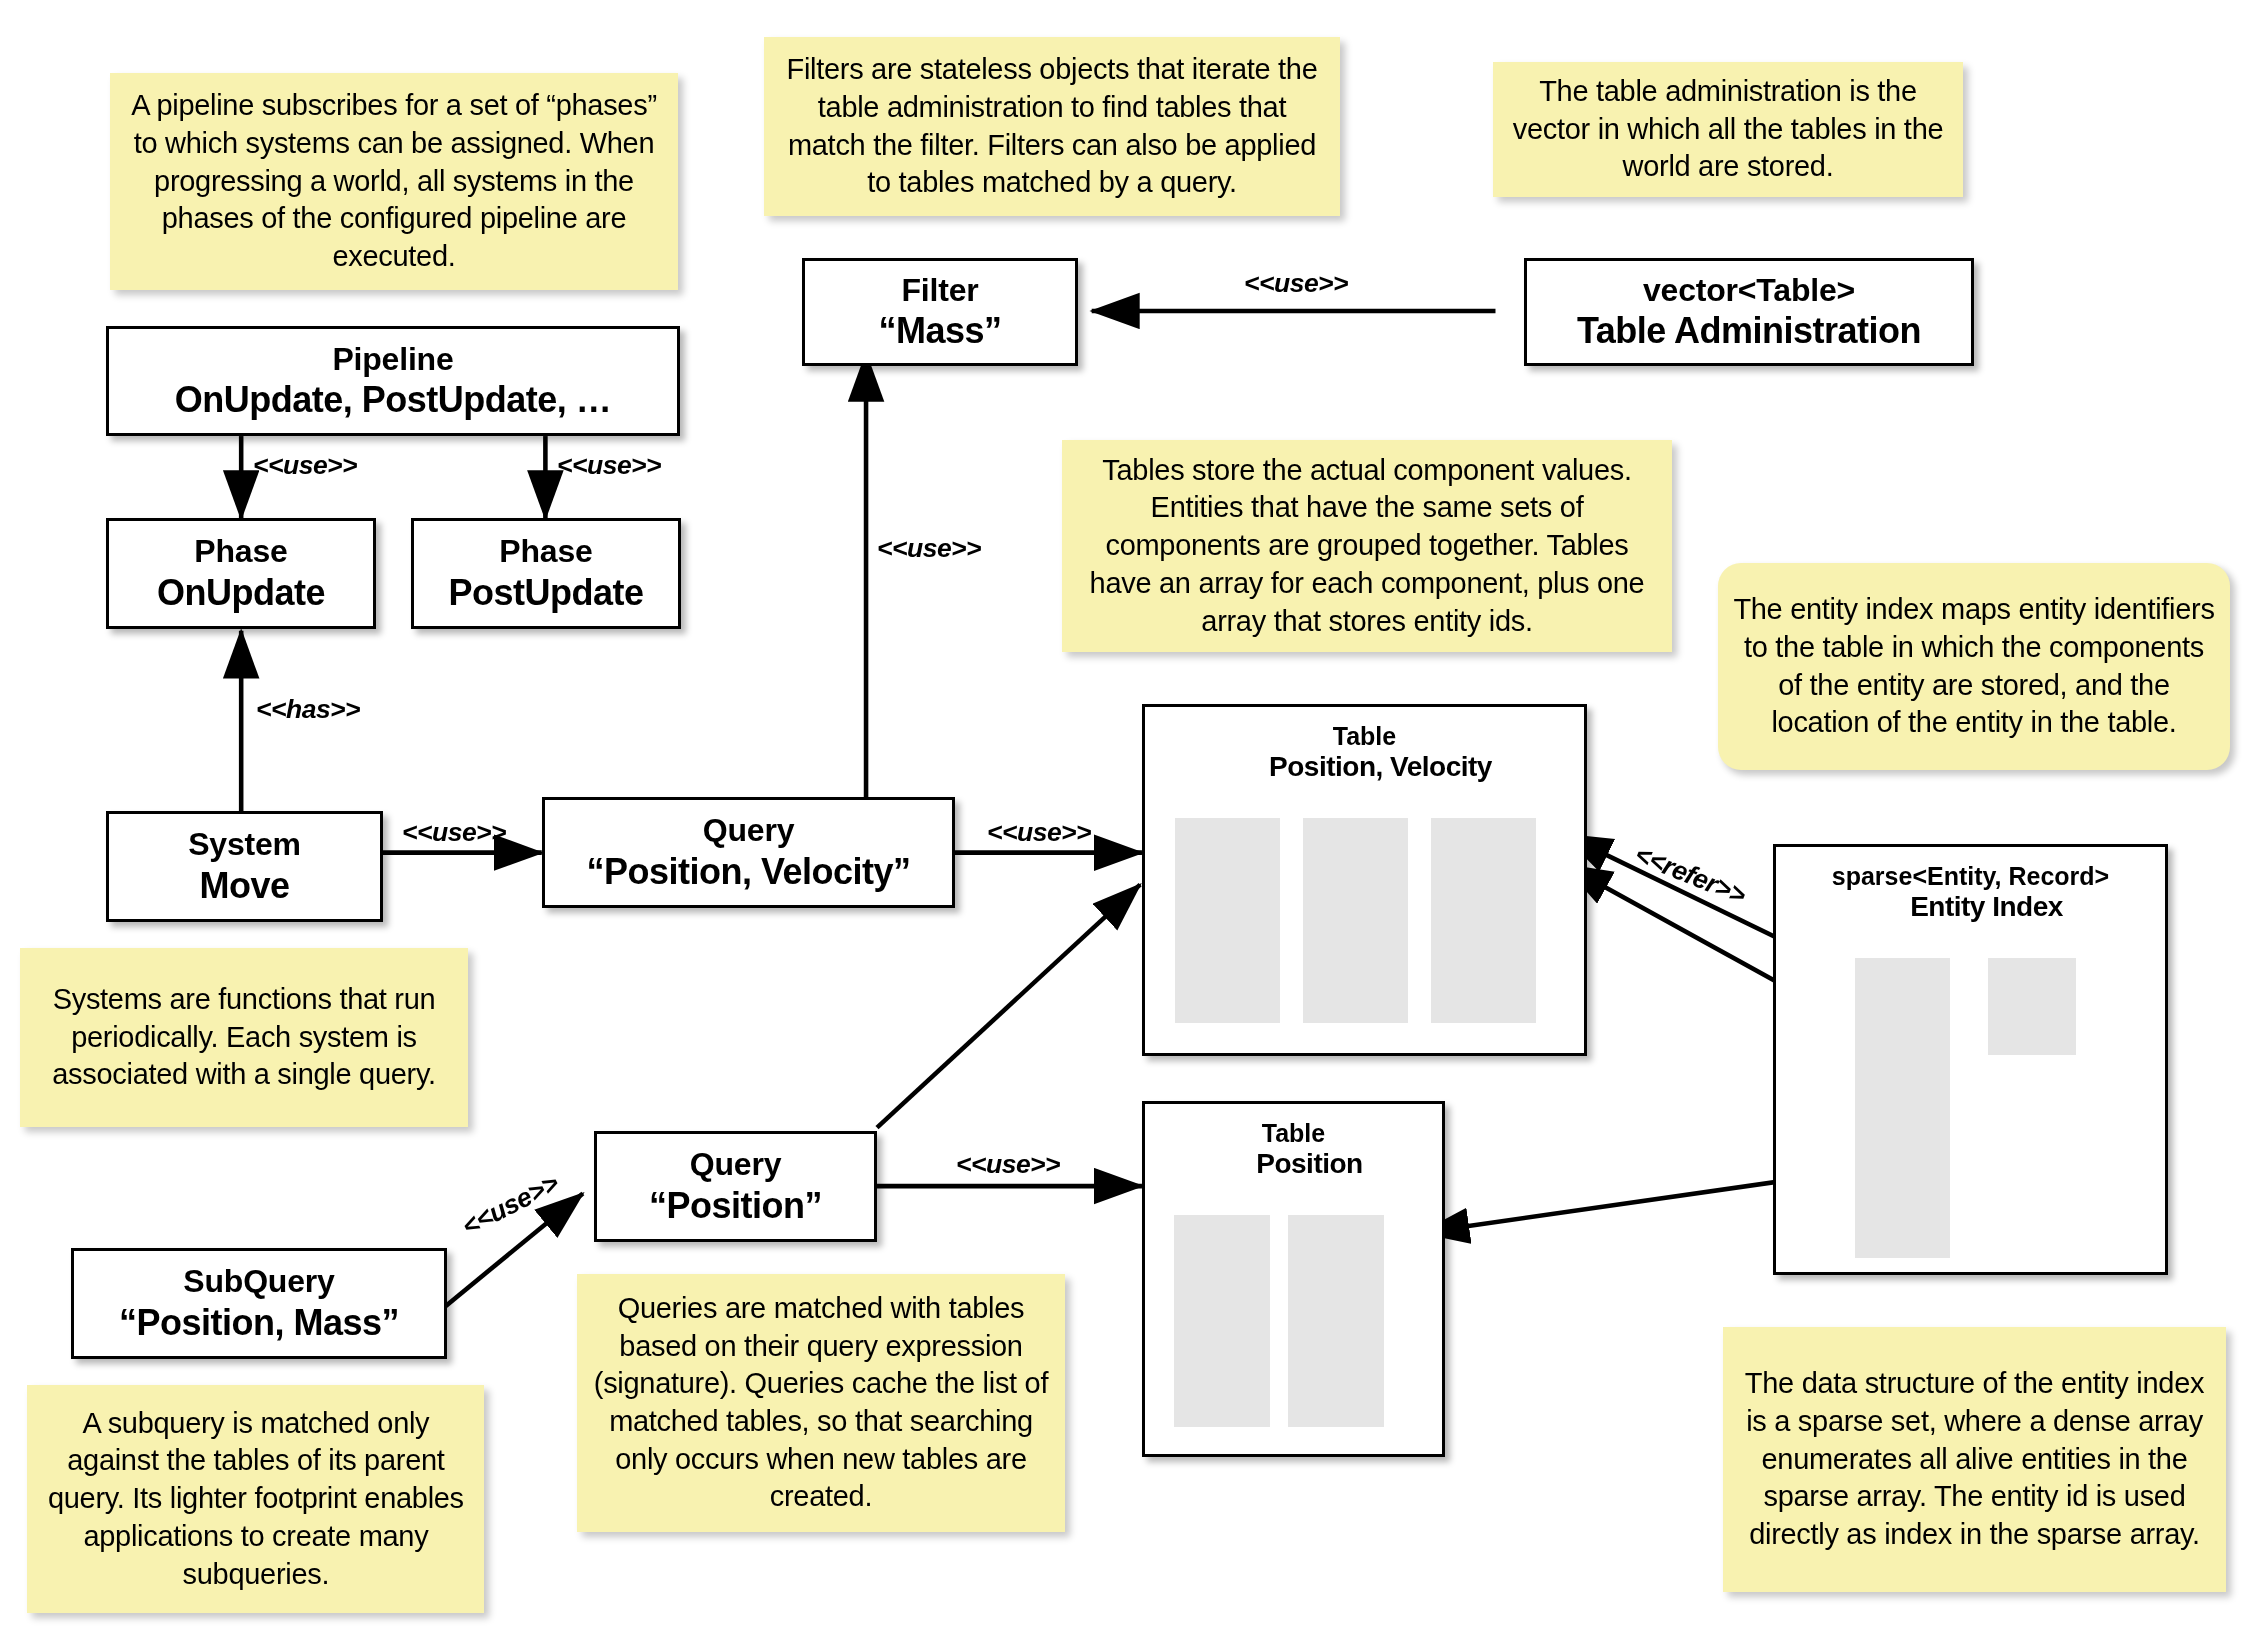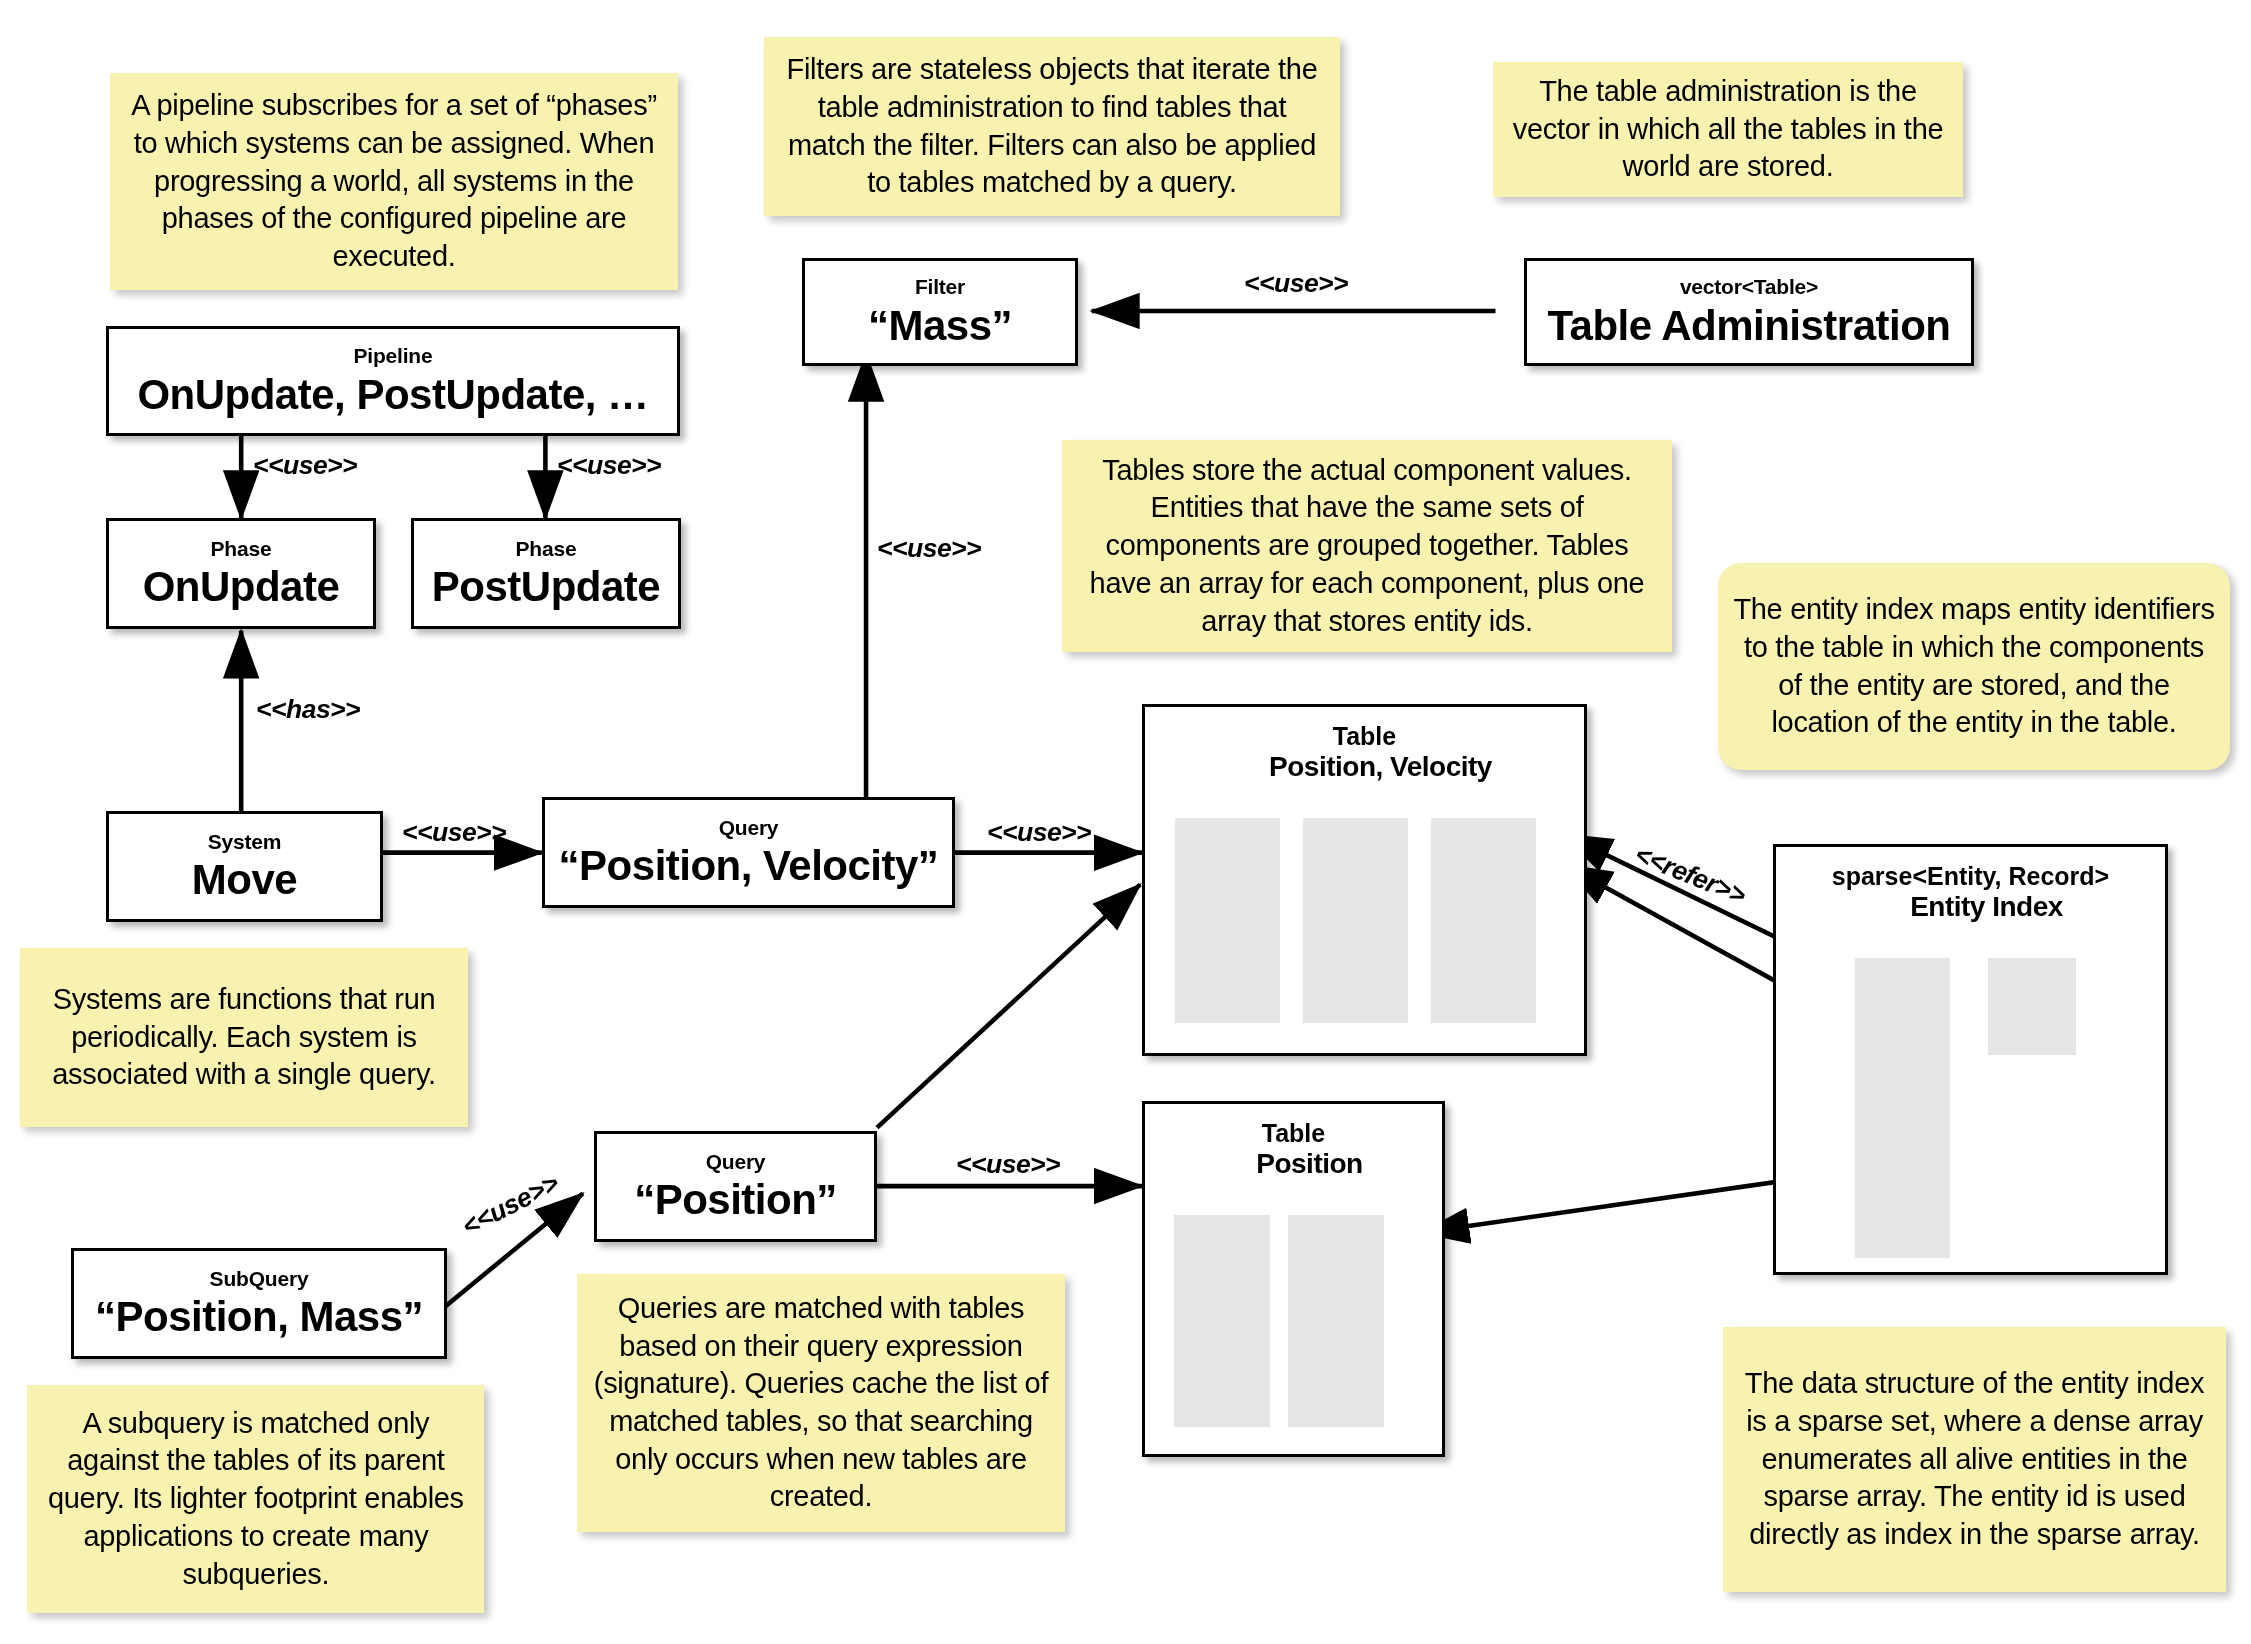--- a/index.html
+++ b/index.html
@@ -30,27 +30,27 @@
     border: 3.7px solid #000000;
     box-shadow: 4.6px 4.6px 6.4px rgba(0,0,0,0.28);
     display: flex;
     flex-direction: column;
     align-items: center;
     justify-content: center;
     text-align: center;
     line-height: 1.12;
   }
   .node .stereo {
-    font-size: 21px;
+    font-size: 32px;
     font-weight: 700;
     color: #000;
     letter-spacing: -0.2px;
   }
   .node .name {
-    font-size: 42px;
+    font-size: 36px;
     font-weight: 700;
     color: #000;
     letter-spacing: -0.5px;
     margin-top: 2.7px;
   }
   
   .tablebox {
     position: absolute;
     box-sizing: border-box;
     background: #ffffff;

